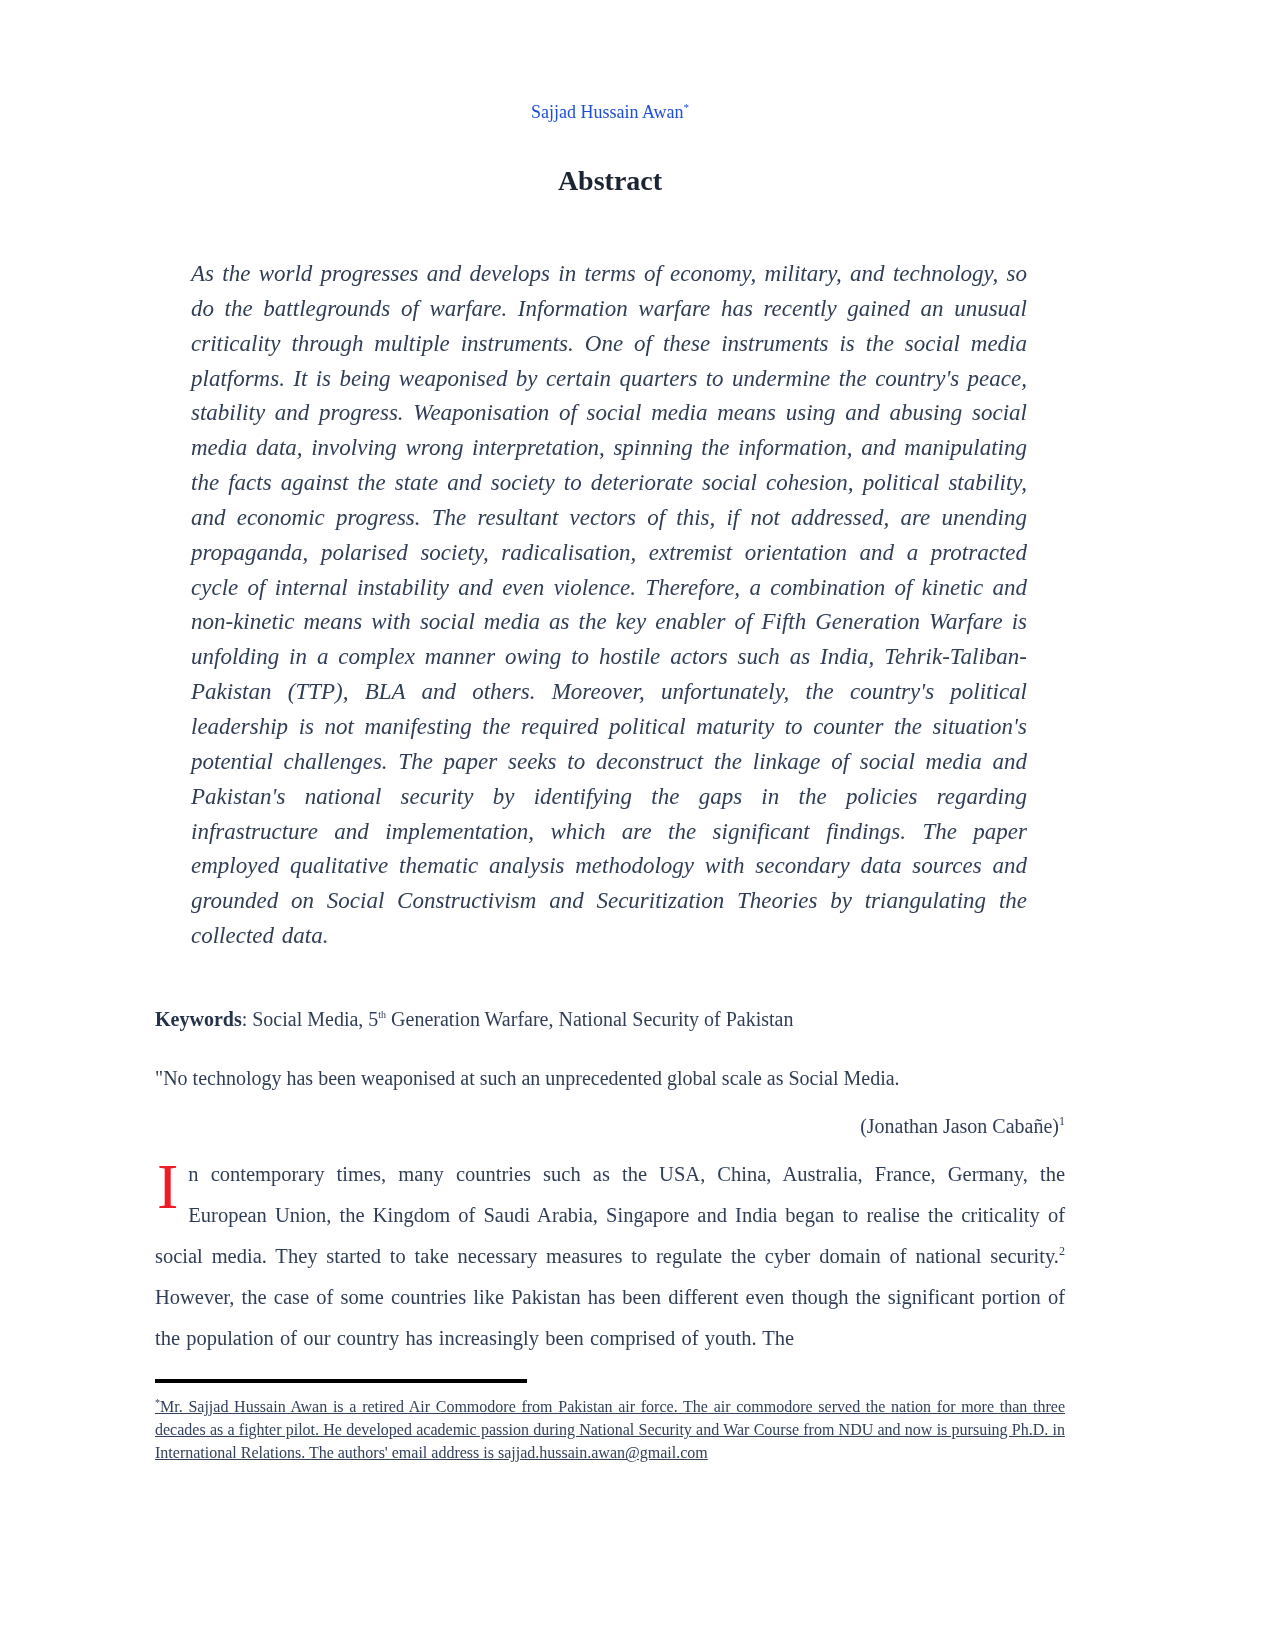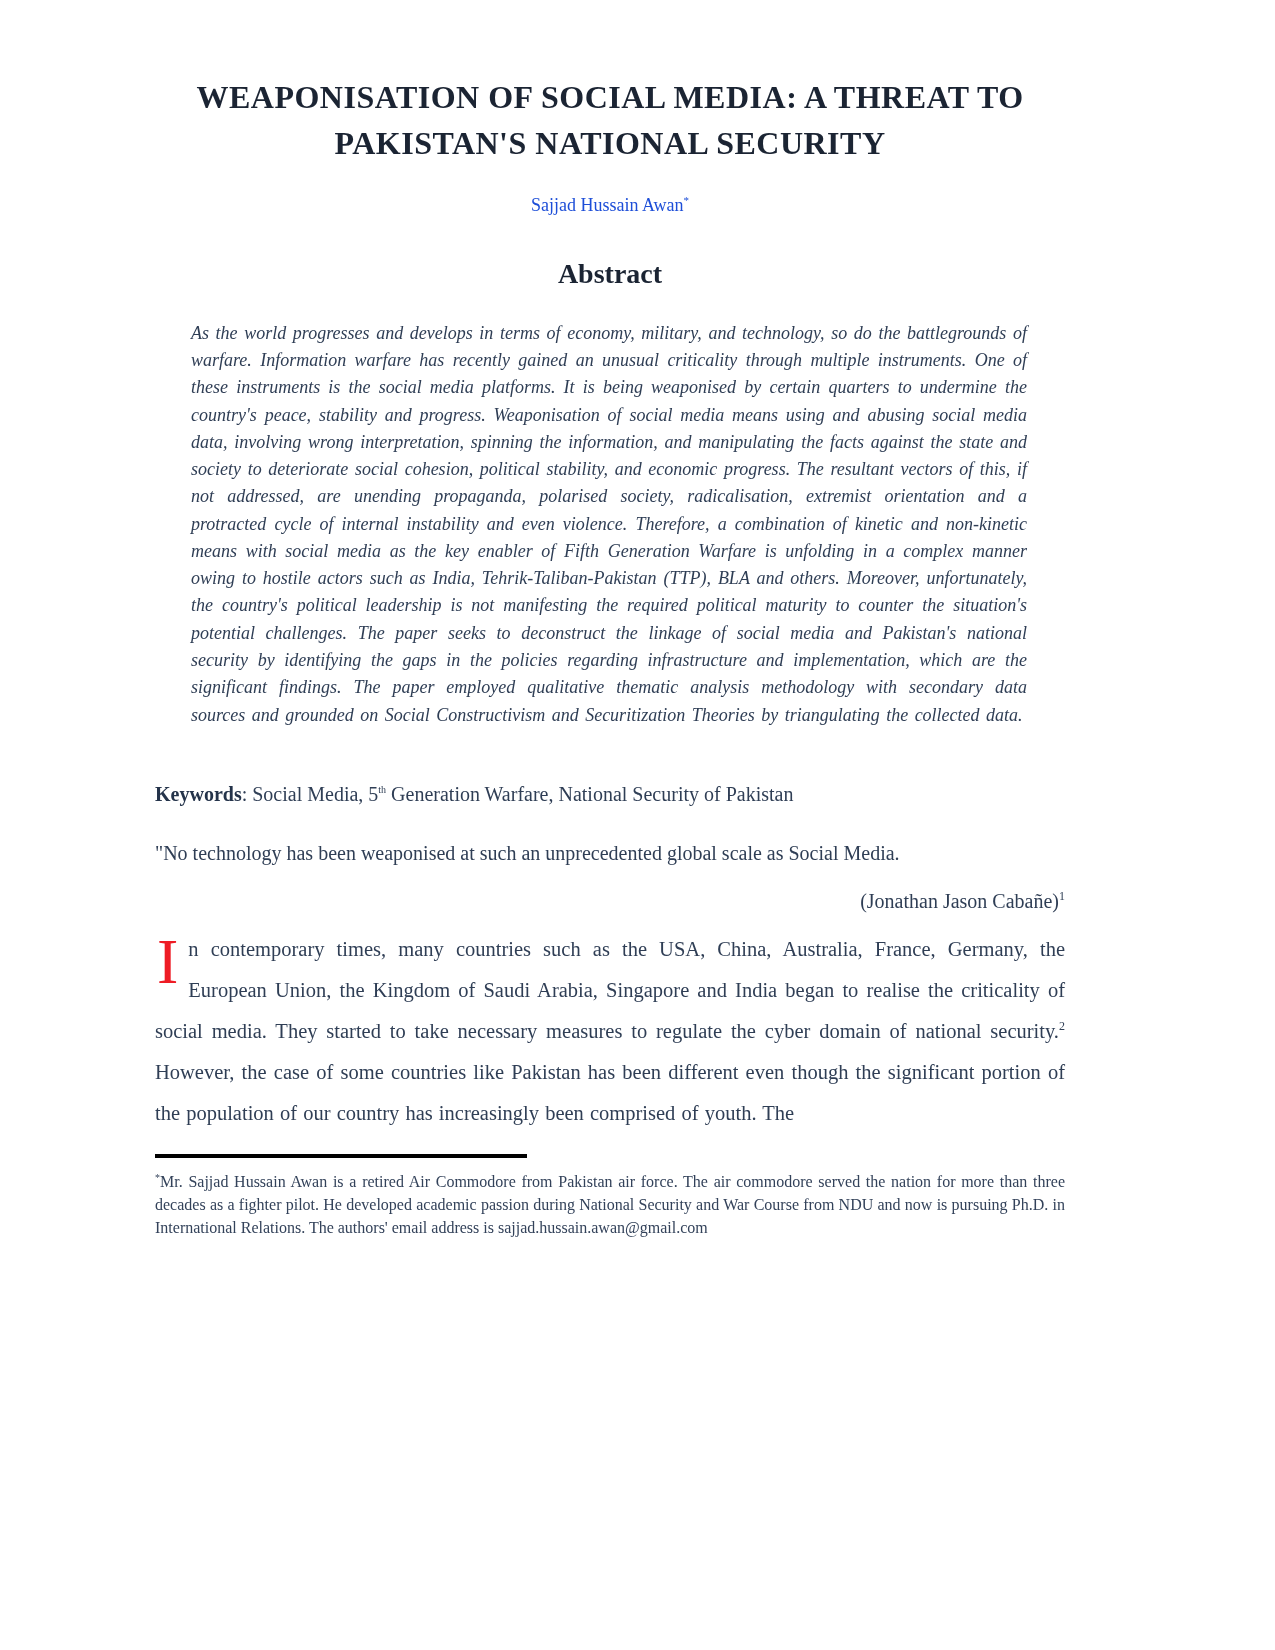--- a/index.html
+++ b/index.html
@@ -33,23 +33,23 @@
   }
   .author sup{font-size:11px;}
   .abstract-heading{
     text-align:center;
     font-size:28px;
     font-weight:bold;
     color:#1b2433;
     margin-top:42px;
   }
   .abstract-body{
-    margin:30px 38px 0 36px;
+    margin:60px 38px 0 36px;
     font-style:italic;
-    font-size:18px;
+    font-size:23px;
     line-height:1.515;
     text-align:justify;
     word-spacing:2px;
     color:#2f3e55;
   }
   .keywords{
     margin-top:54px;
     font-size:20px;
   }
   .keywords .kw-label{font-weight:bold;color:#24334a;}
@@ -92,30 +92,30 @@
     width:372px;
     height:4px;
     background:#000000;
   }
   .footnote{
     margin-top:12px;
     font-size:16px;
     line-height:1.44;
     text-align:justify;
     color:#33425a;
+    text-decoration:underline;
   }
   .footnote sup{font-size:10px;}
   sup{line-height:0;}
 </style>
 </head>
 <body>
 
 <div class="page">
 
-  <h1 class="title">WEAPONISATION OF SOCIAL MEDIA: A THREAT TO PAKISTAN'S NATIONAL SECURITY</h1>
 
   <div class="author">
     <span>Sajjad Hussain Awan</span><sup>*</sup>
   </div>
 
   <div class="abstract-heading">Abstract</div>
 
   <p class="abstract-body">As the world progresses and develops in terms of economy, military, and technology, so do the battlegrounds of warfare. Information warfare has recently gained an unusual criticality through multiple instruments. One of these instruments is the social media platforms. It is being weaponised by certain quarters to undermine the country's peace, stability and progress. Weaponisation of social media means using and abusing social media data, involving wrong interpretation, spinning the information, and manipulating the facts against the state and society to deteriorate social cohesion, political stability, and economic progress. The resultant vectors of this, if not addressed, are unending propaganda, polarised society, radicalisation, extremist orientation and a protracted cycle of internal instability and even violence. Therefore, a combination of kinetic and non-kinetic means with social media as the key enabler of Fifth Generation Warfare is unfolding in a complex manner owing to hostile actors such as India, Tehrik-Taliban-Pakistan (TTP), BLA and others. Moreover, unfortunately, the country's political leadership is not manifesting the required political maturity to counter the situation's potential challenges. The paper seeks to deconstruct the linkage of social media and Pakistan's national security by identifying the gaps in the policies regarding infrastructure and implementation, which are the significant findings. The paper employed qualitative thematic analysis methodology with secondary data sources and grounded on Social Constructivism and Securitization Theories by triangulating the collected data.</p>
 
   <div class="keywords">

